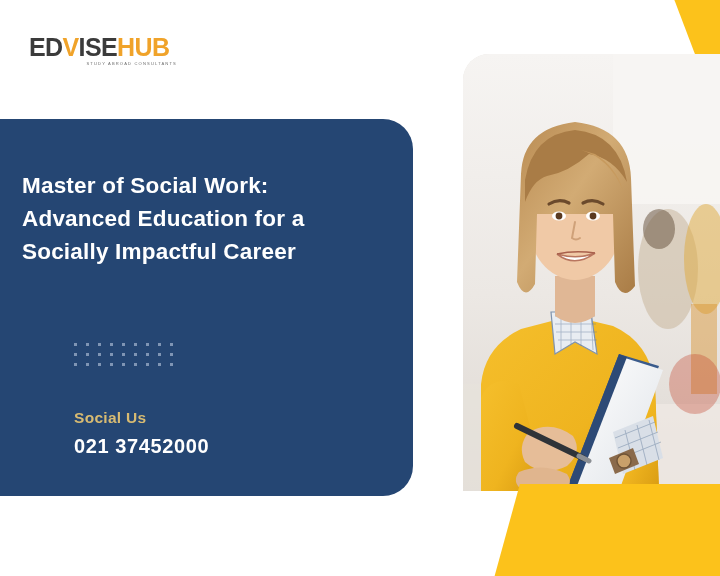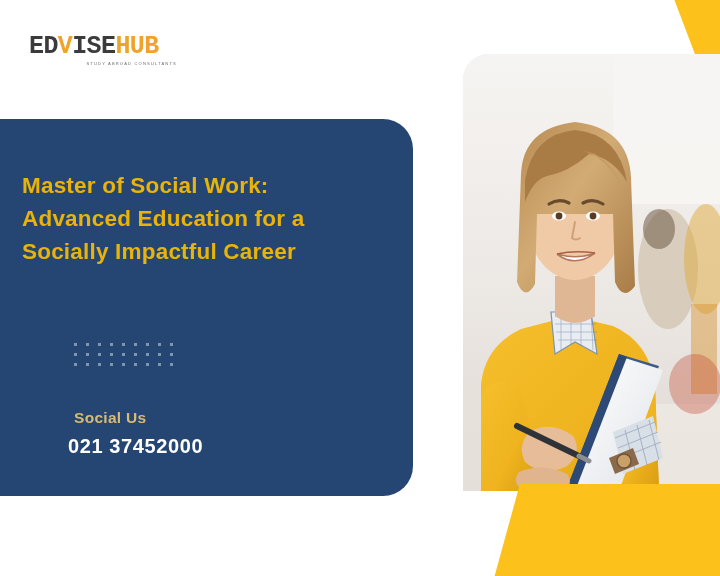--- a/index.html
+++ b/index.html
@@ -60,21 +60,21 @@
     height: 377px;
     background: #254673;
     border-radius: 0 30px 30px 0;
   }
 
   .headline {
     position: absolute;
     left: 46px;
     top: 50px;
     width: 350px;
-    color: #eab308;
+    color: #ffffff;
     font-size: 22.5px;
     font-weight: bold;
     line-height: 33px;
     letter-spacing: 0.2px;
   }
   .headline div { white-space: nowrap; }
 
   .dots {
     position: absolute;
     left: 98px;
@@ -95,21 +95,21 @@
     position: absolute;
     left: 98px;
     top: 290px;
     color: #d8bb72;
     font-size: 15.5px;
     font-weight: bold;
     letter-spacing: 0.3px;
   }
   .contact-phone {
     position: absolute;
-    left: 92px;
+    left: 98px;
     top: 316px;
     color: #ffffff;
     font-size: 20px;
     font-weight: bold;
     letter-spacing: 0.6px;
   }
 
   
   .logo {
     position: absolute;
@@ -117,21 +117,20 @@
     top: 34px;
     width: 150px;
     height: 38px;
   }
   .logo-word {
     font-size: 25px;
     font-weight: bold;
     letter-spacing: -0.6px;
     line-height: 26px;
     white-space: nowrap;
-    font-family: Liberation Mono, monospace;
   }
   .logo-edvise { color: #3b3b3b; }
   .logo-v { color: #f0a32a; }
   .logo-hub { color: #f0a32a; }
   .logo-tag {
     margin-top: 1px;
     font-size: 4.1px;
     letter-spacing: 1.15px;
     color: #6d6d6d;
     white-space: nowrap;

